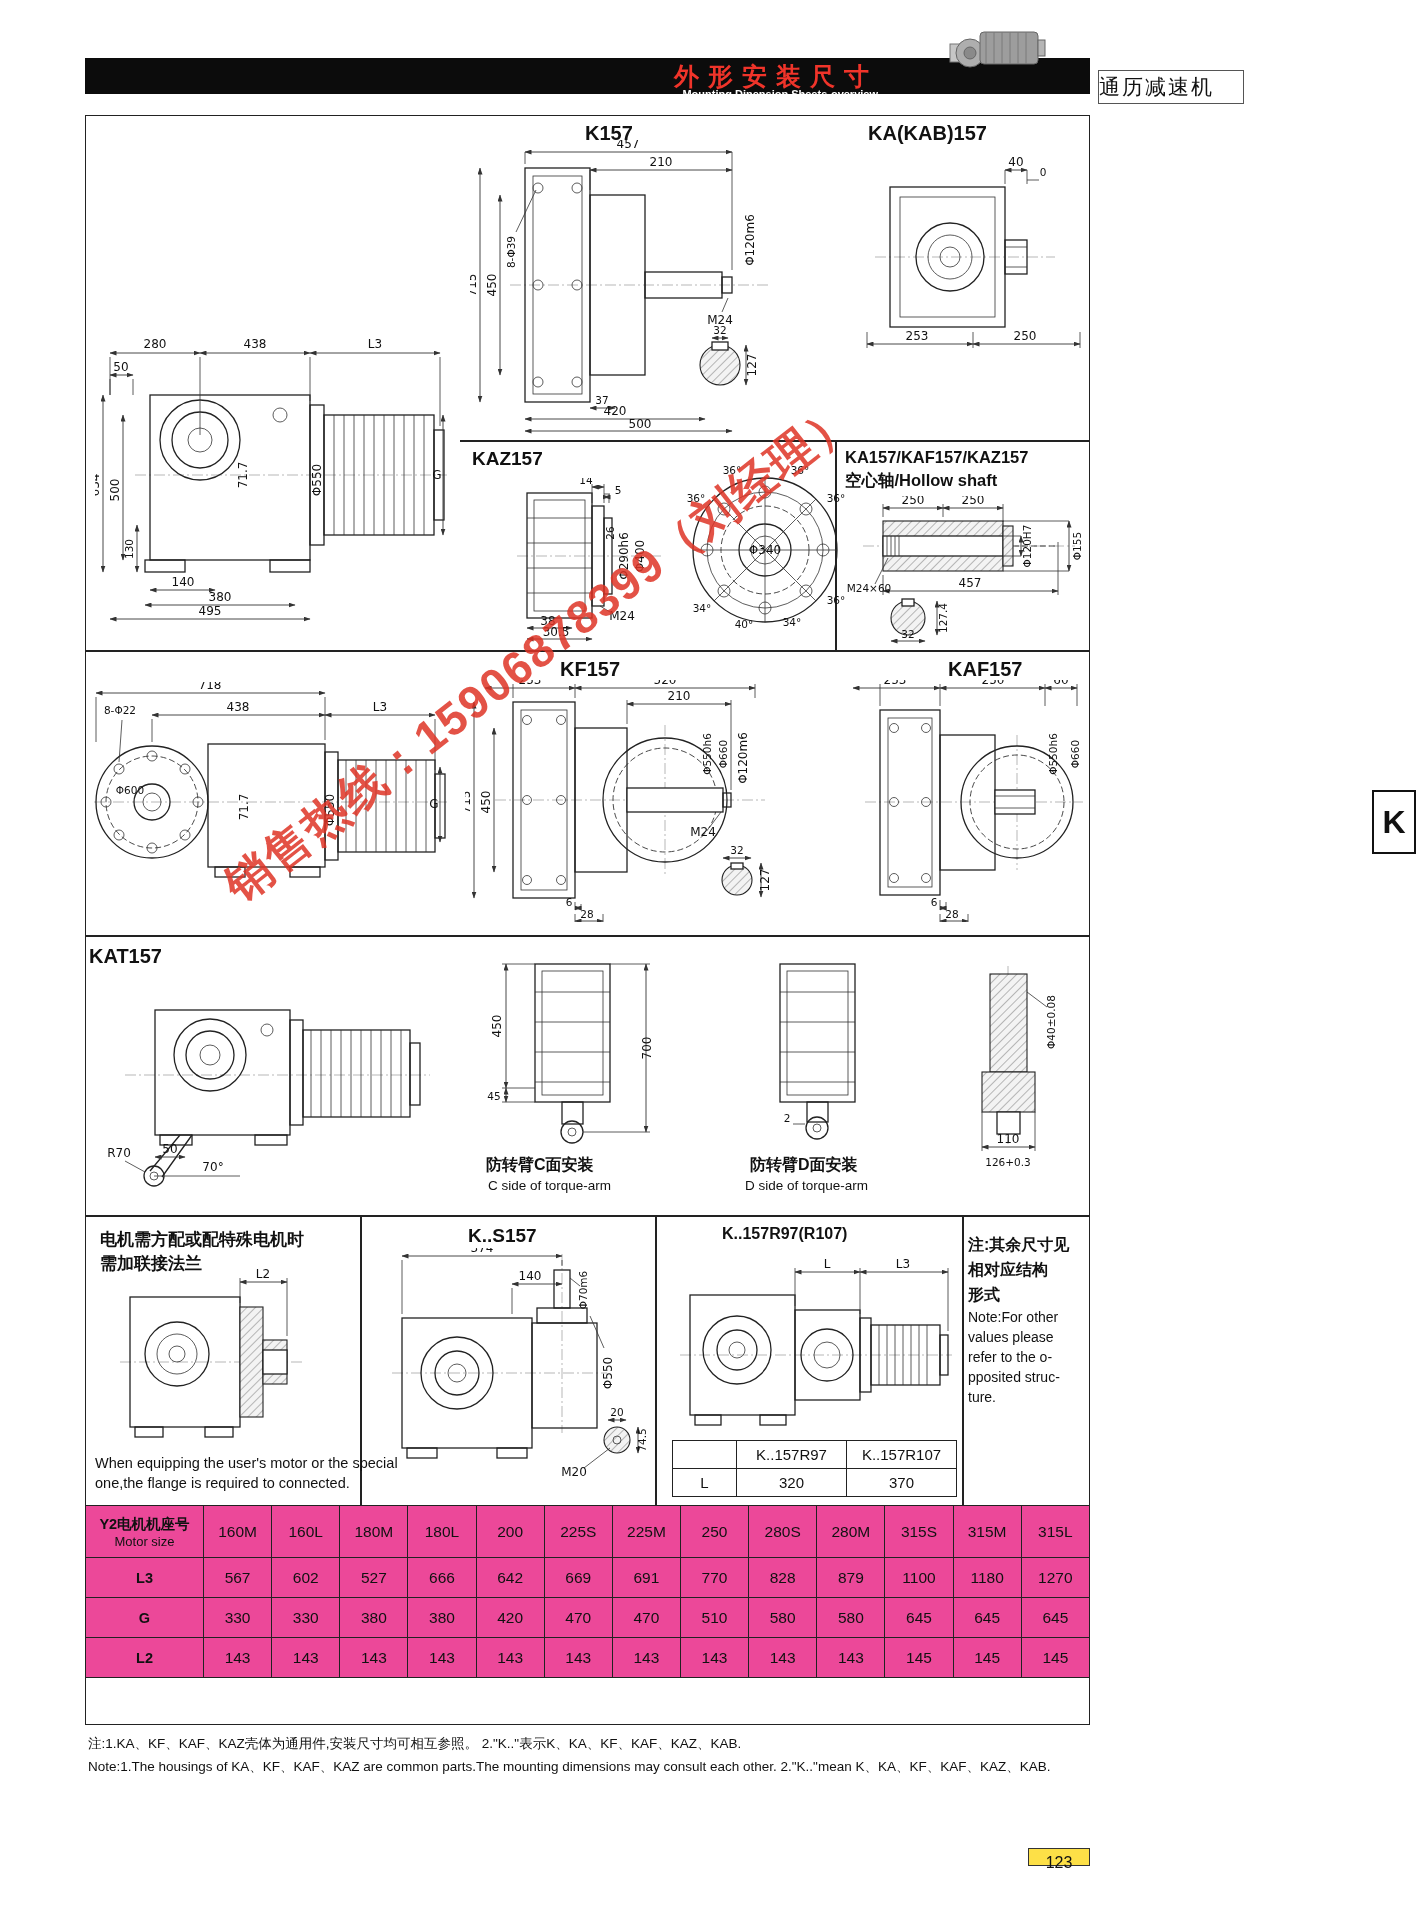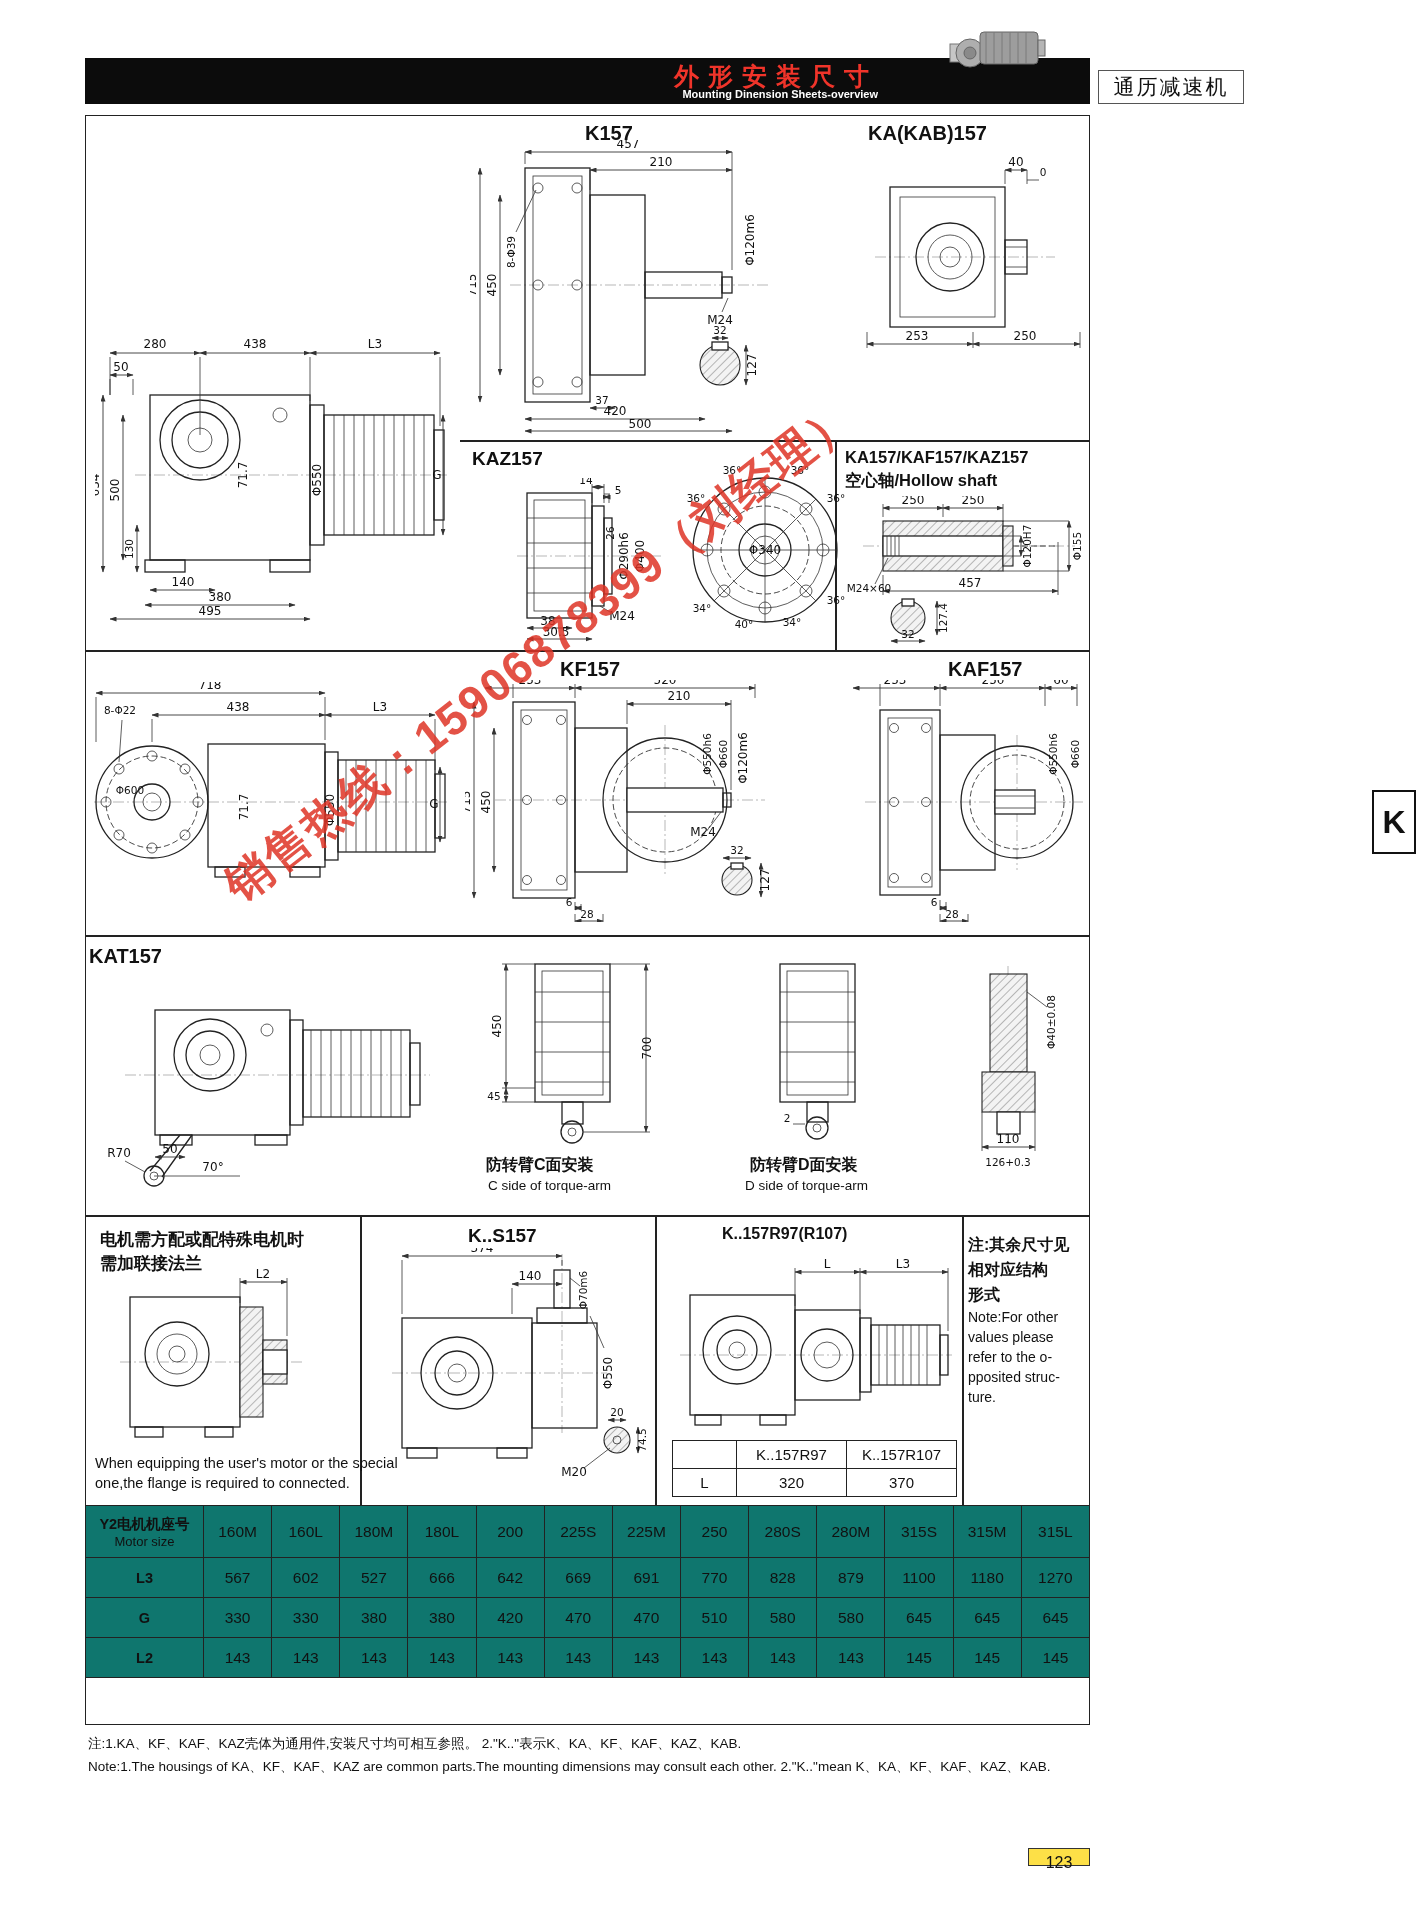--- a/index.html
+++ b/index.html
@@ -1,22 +1,22 @@
 <!DOCTYPE html>
 <html><head>
 <meta charset="utf-8">
 <style>
 *{margin:0;padding:0;box-sizing:border-box}
 html,body{background:#fff}
 .page{position:relative;width:1416px;height:1920px;background:#fff;overflow:hidden;font-family:"Liberation Sans",sans-serif;color:#111}
 .abs{position:absolute}
-.hdr-bar{left:85px;top:58px;width:1005px;height:46px;background:#0c0c0c}
+.hdr-bar{left:85px;top:58px;width:1005px;height:36px;background:#0c0c0c}
 .hdr-cn{position:absolute;right:212px;top:2px;font-size:25px;font-weight:bold;color:#f0342a;letter-spacing:9px;white-space:nowrap}
 .hdr-en{position:absolute;right:212px;top:30px;font-size:11px;font-weight:bold;color:#fff;white-space:nowrap}
-.brand{left:1098px;top:70px;width:146px;height:34px;border:1px solid #555;font-family:"Liberation Serif",serif;font-size:21px;letter-spacing:2px;text-align:center;line-height:32px;background:#fff}
+.brand{left:1098px;top:70px;width:146px;height:34px;border:1px solid #555;font-family:"Liberation Serif",serif;font-size:21px;letter-spacing:2px;text-align:left;line-height:32px;background:#fff}
 .ktab{left:1372px;top:790px;width:44px;height:64px;border:2px solid #111;display:flex;align-items:center;justify-content:center;font-size:32px;font-weight:bold;background:#fff}
 .pagenum{left:1028px;top:1848px;width:62px;height:18px;border:1.5px solid #333;text-align:center;line-height:27px;font-size:16px;background:#fde047}
 .cbox{left:85px;top:115px;width:1005px;height:1610px;border:1.5px solid #222}
 .dv{background:#222}
 .sec-title{position:absolute;font-weight:bold;font-size:20px;white-space:nowrap}
 .sub-title{position:absolute;font-weight:bold;font-size:16.5px;white-space:nowrap}
 .cap-cn{position:absolute;font-weight:bold;font-size:16px;white-space:nowrap}
 .cap-en{position:absolute;font-size:13.5px;white-space:nowrap}
 .note-cn{font-size:16px;font-weight:bold;line-height:25px}
 .note-en{font-size:14px;line-height:20px}
@@ -29,21 +29,21 @@
 svg text.sm{font-size:10.5px}
 .ln{stroke:#222;stroke-width:1.3;fill:none}
 .lnf{stroke:#222;stroke-width:1.3;fill:#fff}
 .th{stroke:#333;stroke-width:0.8;fill:none}
 .dash{stroke:#333;stroke-width:0.9;fill:none;stroke-dasharray:6 3}
 .cl{stroke:#999;stroke-width:0.7;fill:none;stroke-dasharray:11 3 2 3}
 .dim{stroke:#333;stroke-width:0.9;fill:none;marker-start:url(#arr);marker-end:url(#arr)}
 .hat{fill:url(#hatch) #eee;stroke:#222;stroke-width:1.1}
 .stable{border-collapse:collapse;background:#fff}
 .stable td{border:1.5px solid #222;height:28px;text-align:center;font-size:15px}
-.mtable{border-collapse:collapse;table-layout:fixed;background:#0f766e}
+.mtable{border-collapse:collapse;table-layout:fixed;background:#ec4899}
 .mtable td{border:1.5px solid #222;text-align:center;font-size:15.5px;height:40px}
 .mtable tr.h1 td{height:52px}
 .mtable tr.h2 td{height:48px}
 .lab1{font-size:14.5px;font-weight:bold}
 .lab2{font-size:13px}
 </style>
 </head>
 <body>
 
 <div class="page">

